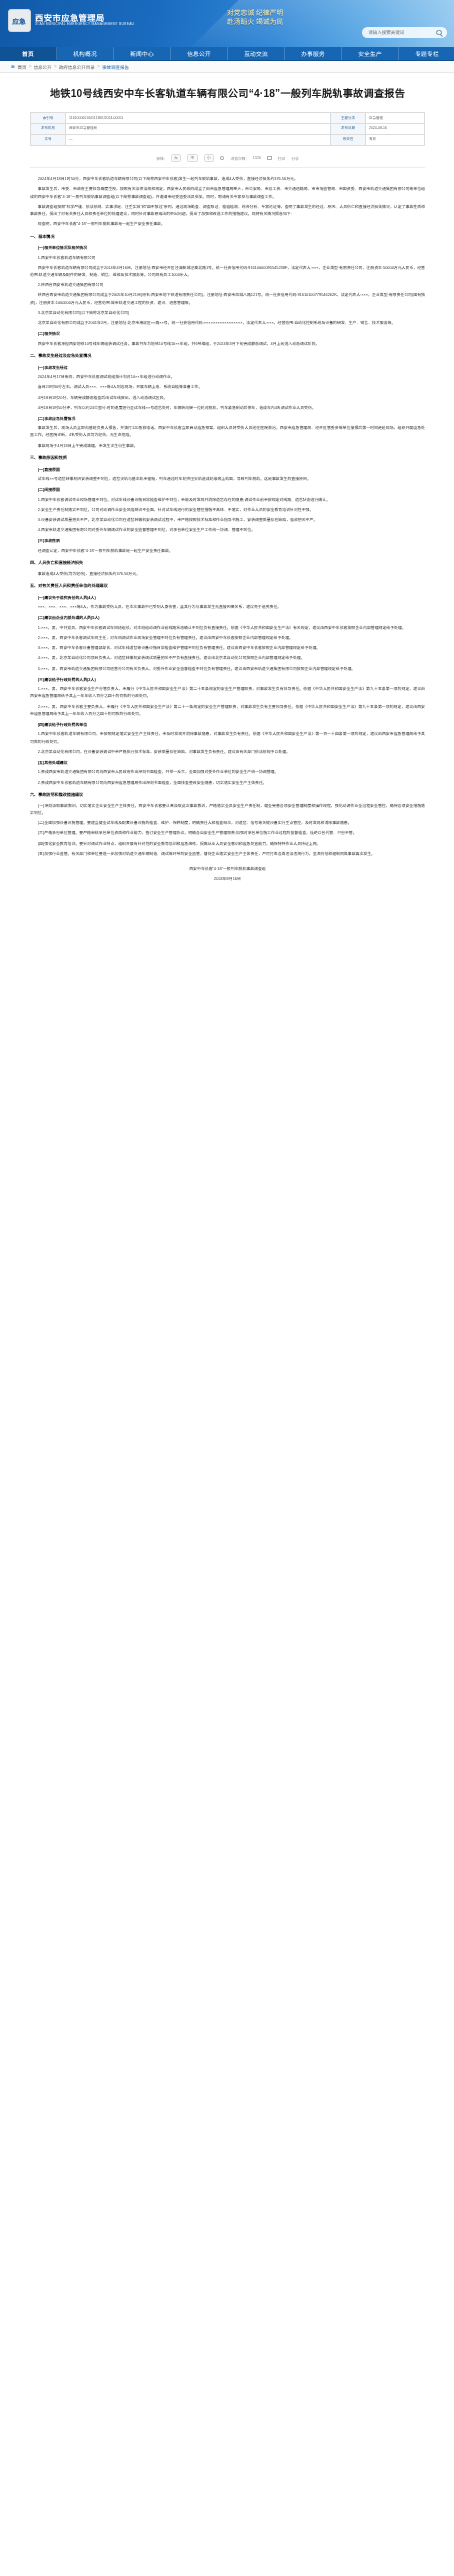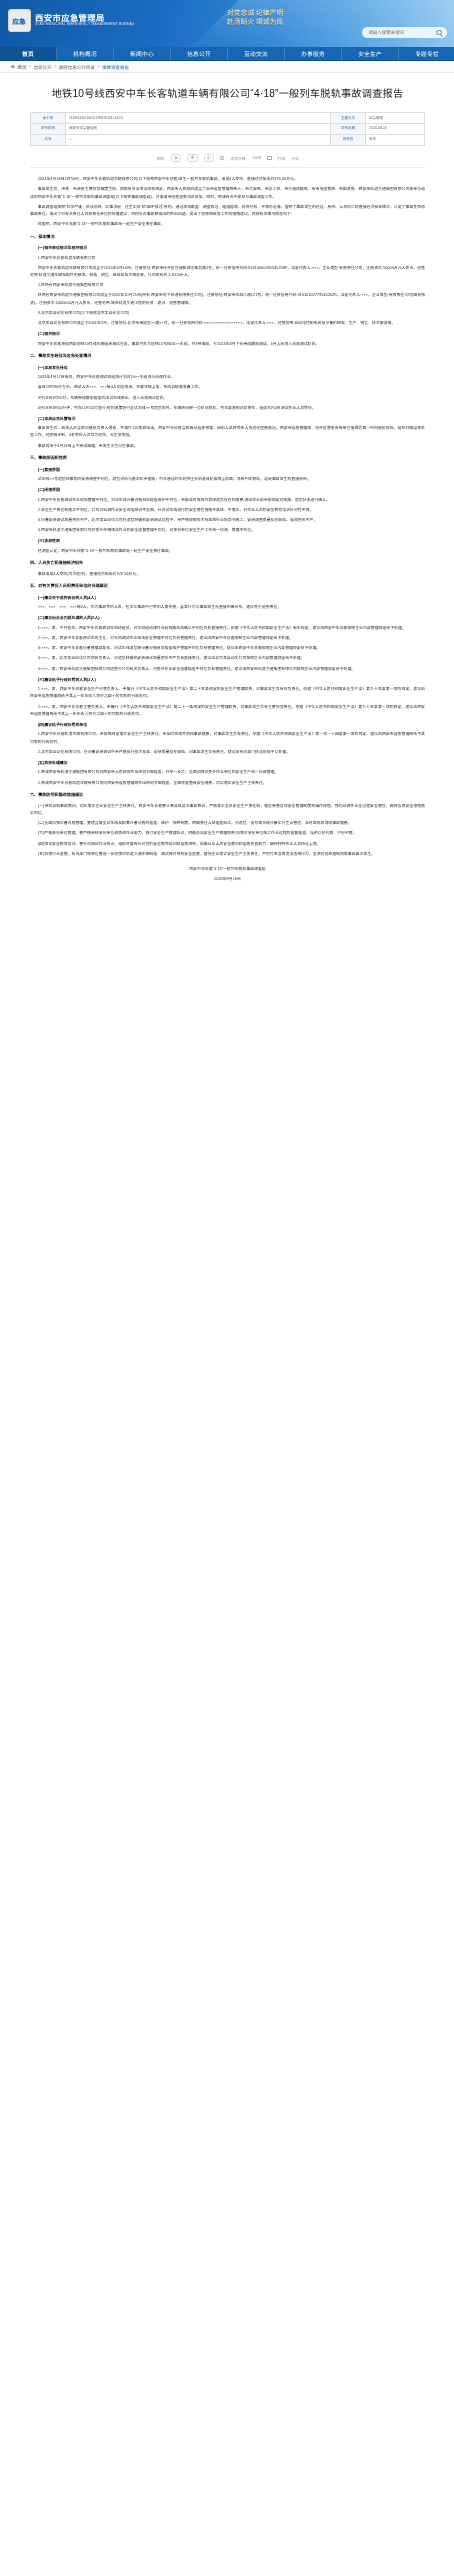--- a/index.html
+++ b/index.html
@@ -93,21 +93,21 @@
   .breadcrumb .sep { margin: 0 2.3px; color: #aaa; }
   .breadcrumb .cur { color: #1766b3; }
 
   
   .page {
     padding: 10.6px 30px 23px 30px;
   }
   .doc-title {
     text-align: center;
     font-size: 10.2px;
-    font-weight: normal;
+    font-weight: bold;
     color: #1a1a1a;
     line-height: 1.65;
     margin: 3px 0 9px;
     letter-spacing: 0.2px;
   }
 
   
   .meta-table {
     width: 100%;
     border-collapse: collapse;

